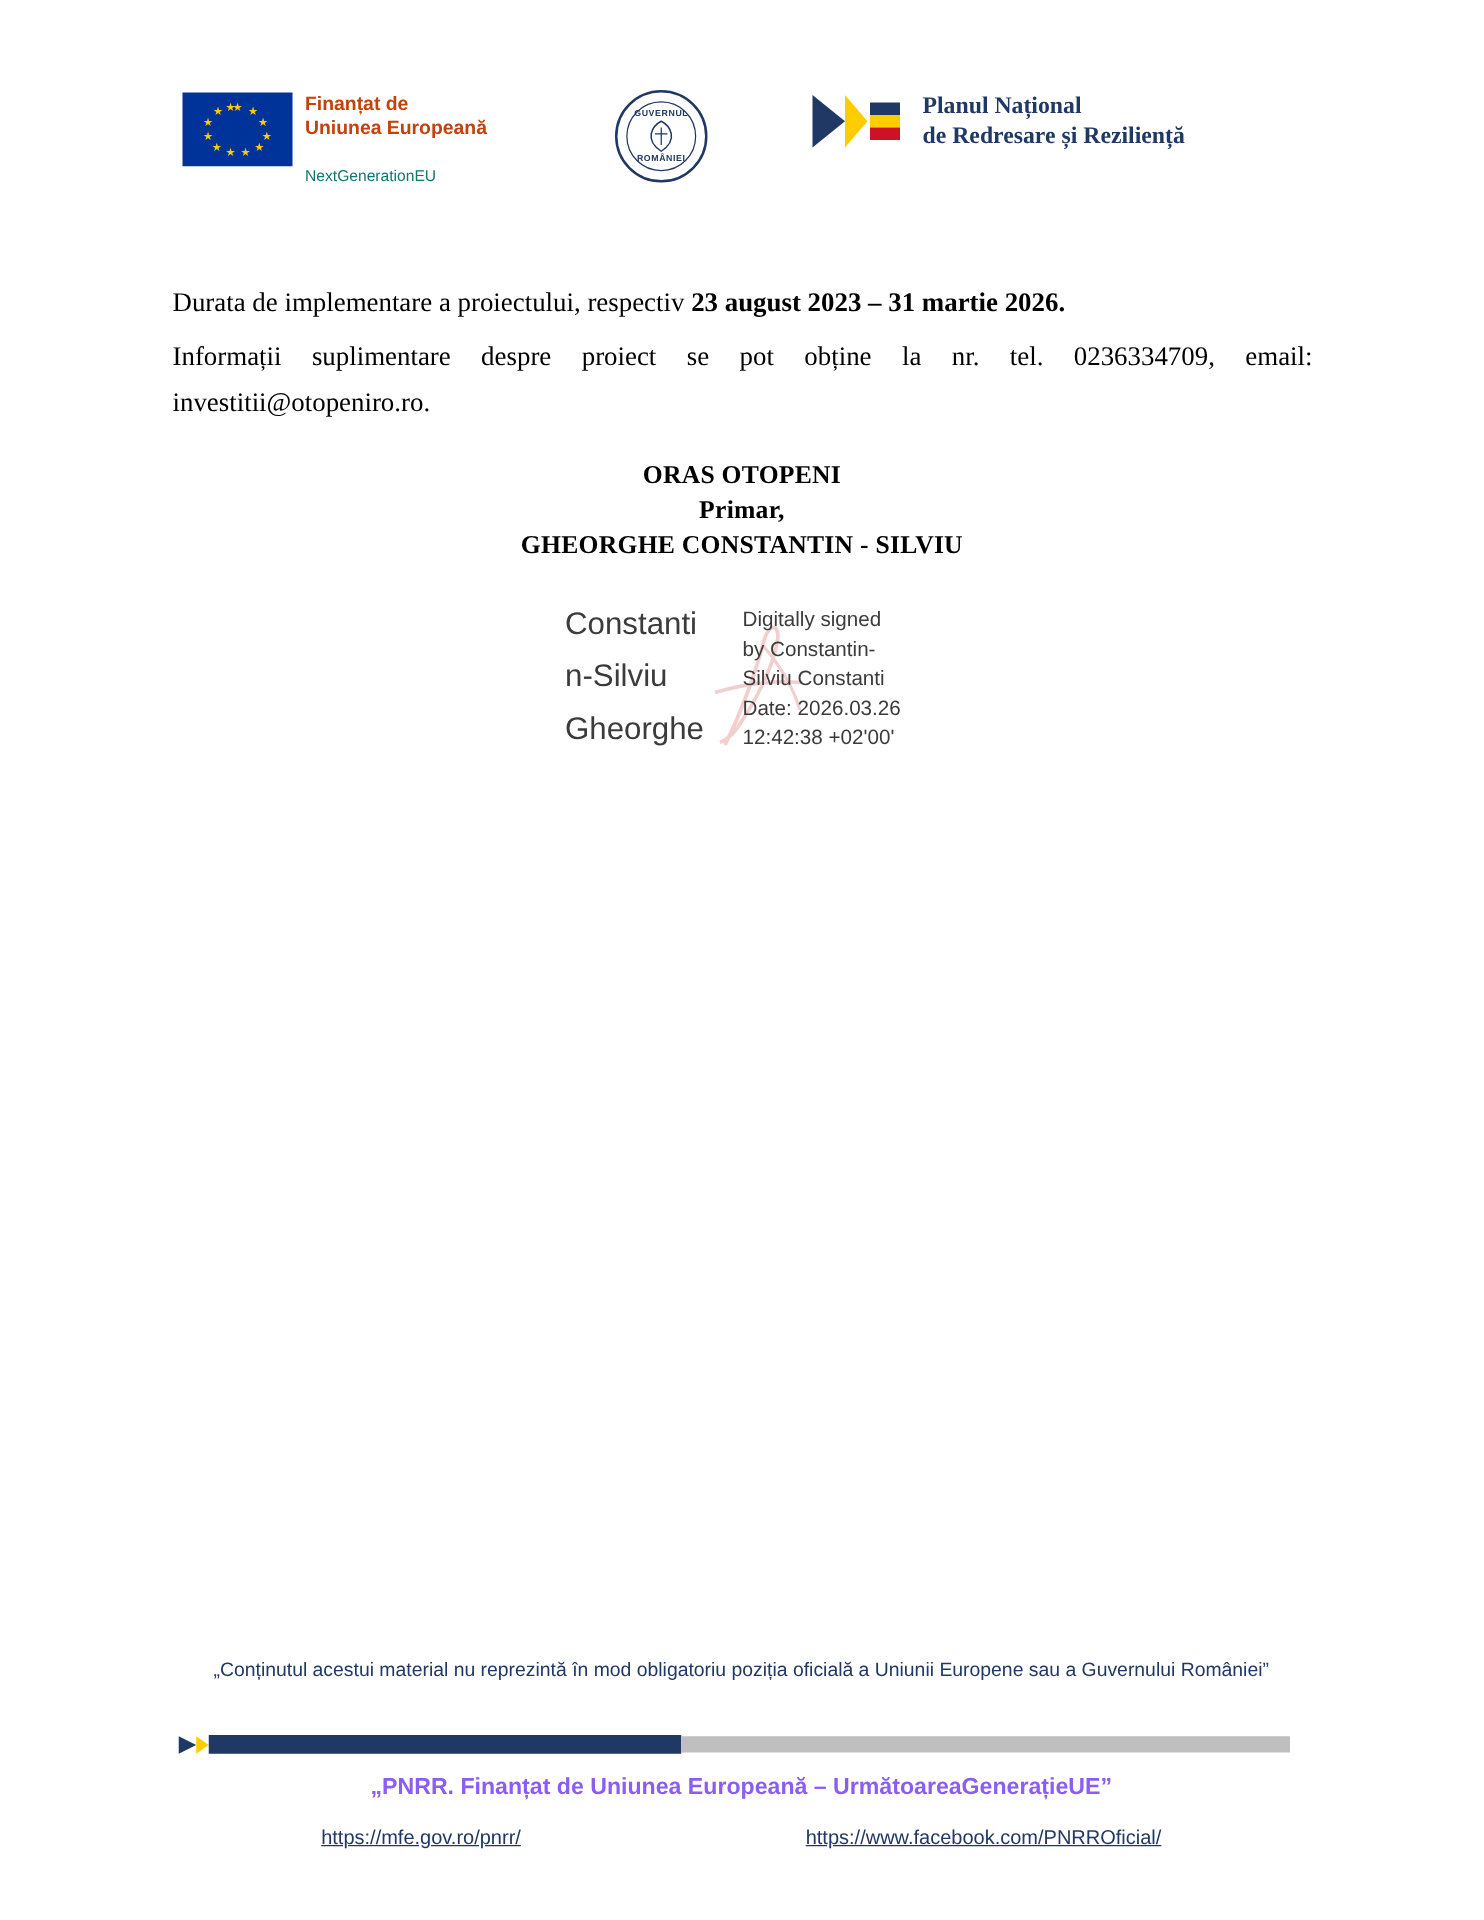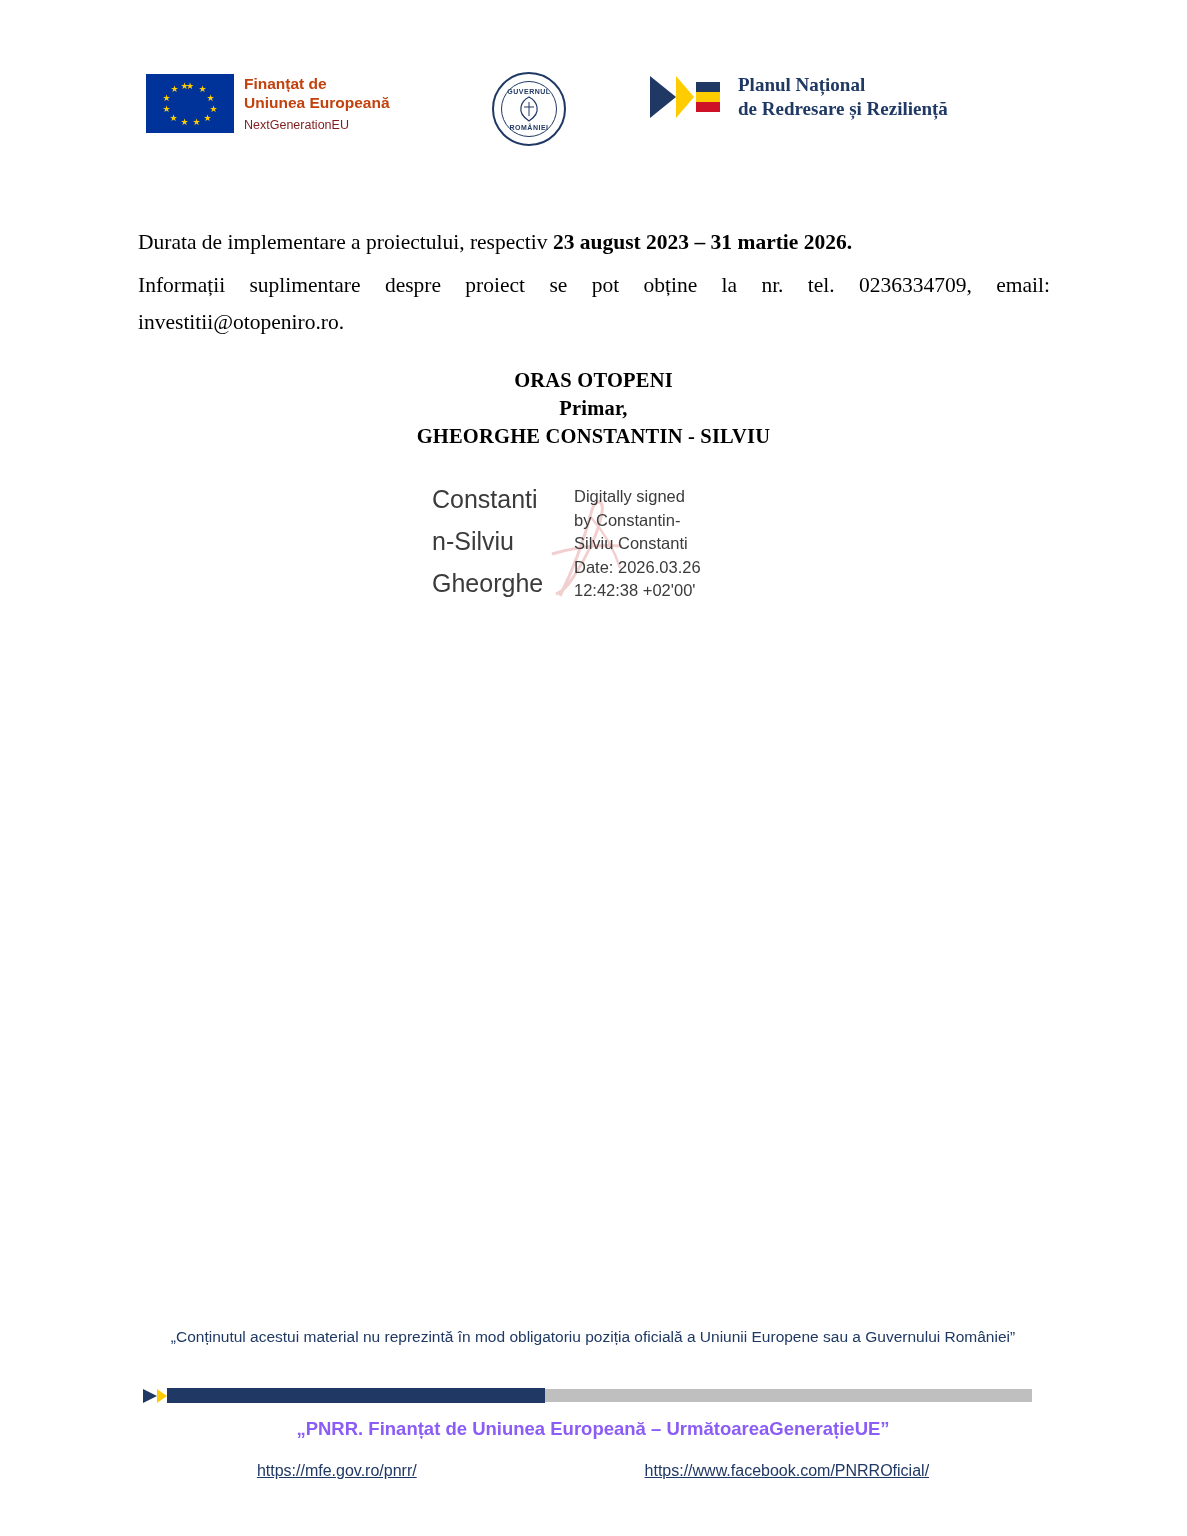--- a/index.html
+++ b/index.html
@@ -59,22 +59,22 @@
   }
   .eu-text .l1, .eu-text .l2 {
     font-weight: bold;
     font-size: 15.5px;
     line-height: 19px;
     color: #c2410c;
   }
   .eu-text .l3 {
     font-size: 12.5px;
     line-height: 18px;
-    margin-top: 4px;
-    color: #7f1d1d;
+    margin-top: 20px;
+    color: #0f766e;
   }
 
   .gov-logo {
     position: absolute;
     left: 492px;
     top: 10px;
     width: 76px;
     height: 76px;
   }
   .gov-circle {
@@ -194,21 +194,21 @@
   .sig-block div {
     font-weight: bold;
     font-size: 20.5px;
     line-height: 28px;
     letter-spacing: 0.2px;
   }
 
   
   .dsig {
     position: absolute;
-    left: 432px;
+    left: 452px;
     top: 478px;
     width: 300px;
     height: 130px;
   }
   .dsig-name {
     position: absolute;
     left: 0;
     top: 0;
     width: 142px;
     font-family: "Liberation Sans", sans-serif;

